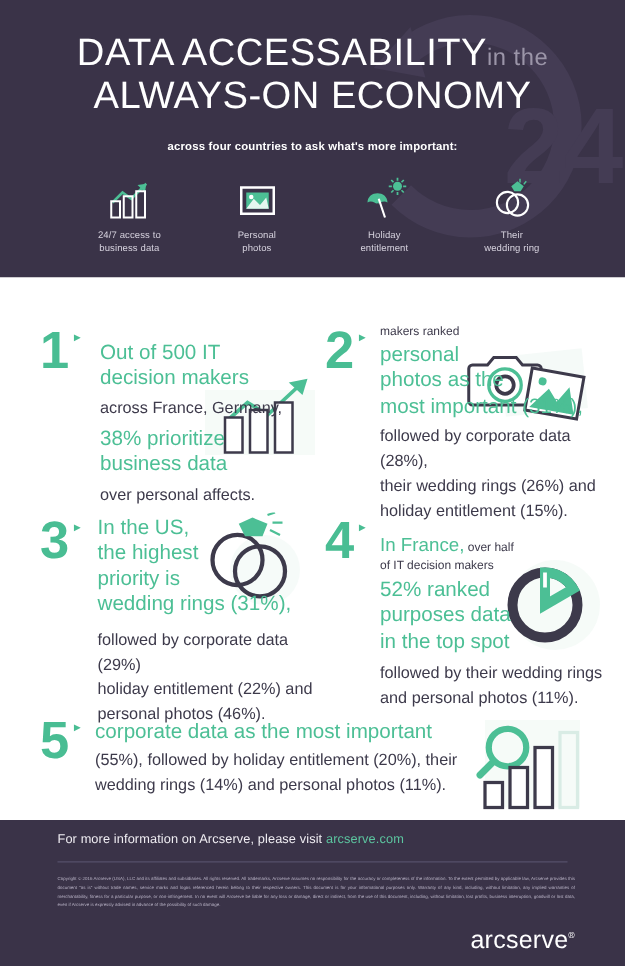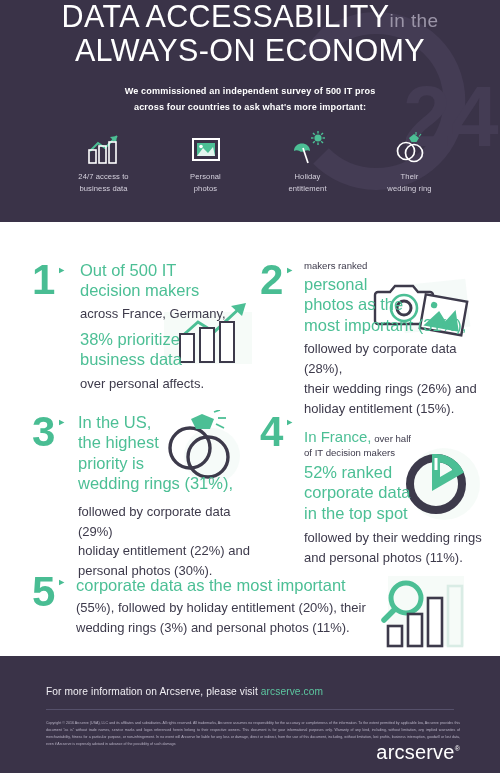--- a/index.html
+++ b/index.html
@@ -17,21 +17,21 @@
     width:500px; height:222px;
     background:#3a3348;
     overflow:hidden;
   }
   .watermark {
     position:absolute;
     right:-6px; top:6px;
     width:215px; height:215px;
     pointer-events:none;
   }
-  .hdr-inner { position:relative; z-index:2; }
+  .hdr-inner { position:relative; z-index:2; padding-top:26px; }
 
   .title-l1, .title-l2 {
     text-align:center;
     color:#ffffff;
     font-weight:400;
     letter-spacing:0.4px;
     line-height:1.06;
     white-space:nowrap;
   }
   .title-l1 { font-size:30.5px; }
@@ -101,21 +101,21 @@
 
   
   .footer {
     position:absolute;
     left:0; bottom:0;
     width:500px; height:117px;
     background:#3a3348;
     color:#ffffff;
   }
   .foot-top {
-    padding:30px 0 12px 46px;
+    padding:10px 0 12px 46px;
     font-size:10.2px;
     letter-spacing:0.1px;
     color:#f0eef3;
   }
   .foot-link { color:#5cc6a0; }
   .foot-rule { height:1px; background:#55506a; margin:0 46px; }
   .legal {
     padding:10px 40px 0 46px;
     font-size:3.55px;
     line-height:1.95;
@@ -144,21 +144,20 @@
     <text x="112" y="140" font-family="Liberation Sans, sans-serif" font-size="86" font-weight="bold" fill="#443c54">24</text>
   </svg>
 
   <div class="hdr-inner">
     <div class="title-l1">
       <span>DATA ACCESSABILITY</span><span class="title-light">in the</span>
     </div>
     <div class="title-l2">ALWAYS-ON ECONOMY</div>
 
     <div class="subtitle">
-      <div>We commissioned an independent survey of 500 IT pros</div>
       <div>across four countries to ask what's more important:</div>
     </div>
 
     <div class="icon-row">
 
       <div class="icon-cell">
         <div class="icon-art">
           <svg width="36" height="32" viewBox="0 0 36 32">
             <polyline points="4,18 12,10 19,15 31,3" fill="none" stroke="#4cbf95" stroke-width="2"></polyline>
             <polygon points="31,3 24,4 30,10" fill="#4cbf95"></polygon>
@@ -243,21 +242,21 @@
 
       <svg class="art" style="left:130px; top:42px;" width="100" height="66" viewBox="0 0 100 66">
         <rect x="6" y="12" width="88" height="52" fill="#eef7f3" opacity="0.55"></rect>
         <polyline points="22,38 40,22 56,32 84,6" fill="none" stroke="#4cbf95" stroke-width="3"></polyline>
         <polygon points="88,3 73,6 84,16" fill="#4cbf95"></polygon>
         <rect x="22" y="34" width="14" height="28" fill="#ffffff" stroke="#3d3a4b" stroke-width="2"></rect>
         <rect x="42" y="28" width="14" height="34" fill="#ffffff" stroke="#3d3a4b" stroke-width="2"></rect>
         <rect x="62" y="22" width="14" height="40" fill="#ffffff" stroke="#3d3a4b" stroke-width="2"></rect>
       </svg>
 
-      <div class="txt" style="left:52px; top:2px; width:180px;">
+      <div class="txt" style="left:52px; top:14px; width:180px;">
         <div class="green-lg">
           <div>Out of 500 IT</div>
           <div>decision makers</div>
         </div>
         <div class="dark-sm" style="margin-top:3px;">
           <div>across France, Germany,</div>
         </div>
         <div class="green-lg" style="margin-top:5px;">
           <div>38% prioritize</div>
           <div>business data</div>
@@ -320,21 +319,21 @@
       <div class="txt" style="left:50px; top:2px; width:190px;">
         <div class="green-lg">
           <div>In the US,</div>
           <div>the highest</div>
           <div>priority is</div>
           <div>wedding rings (31%),</div>
         </div>
         <div class="dark-sm" style="margin-top:8px;">
           <div>followed by corporate data (29%)</div>
           <div>holiday entitlement (22%) and</div>
-          <div>personal photos (30%).</div>
+          <div>personal photos (46%).</div>
         </div>
       </div>
     </div>
 
     <div class="cell" style="left:256px; top:170px; width:240px; height:155px;">
       <div class="numrow" style="left:4px; top:4px;">
         <span class="bignum">4</span>
         <span class="tri">►</span>
       </div>
 
@@ -345,21 +344,21 @@
         <path d="M44 18 L44 30" stroke="#ffffff" stroke-width="3"></path>
       </svg>
 
       <div class="txt" style="left:48px; top:18px; width:195px;">
         <div>
           <span class="green-md">In France,</span><span class="dark-inline"> over half</span>
         </div>
         <div class="dark-inline">of IT decision makers</div>
         <div class="green-lg" style="margin-top:4px;">
           <div>52% ranked</div>
-          <div>corporate data</div>
+          <div>purposes data</div>
           <div>in the top spot</div>
         </div>
         <div class="dark-sm" style="margin-top:5px;">
           <div>followed by their wedding rings</div>
           <div>and personal photos (11%).</div>
         </div>
       </div>
     </div>
 
     <div class="cell" style="left:28px; top:330px; width:460px; height:90px;">
@@ -375,21 +374,21 @@
         <rect x="24" y="54" width="14" height="20" fill="#ffffff" stroke="#3d3a4b" stroke-width="2.6"></rect>
         <rect x="44" y="42" width="14" height="32" fill="#ffffff" stroke="#3d3a4b" stroke-width="2.6"></rect>
         <rect x="64" y="26" width="14" height="48" fill="#ffffff" stroke="#3d3a4b" stroke-width="2.6"></rect>
         <rect x="84" y="14" width="14" height="60" fill="none" stroke="#d9ece5" stroke-width="2.6"></rect>
       </svg>
 
       <div class="txt" style="left:48px; top:3px; width:300px;">
         <div class="green-lg" style="margin-top:2px;">corporate data as the most important</div>
         <div class="dark-sm" style="margin-top:3px;">
           <div>(55%), followed by holiday entitlement (20%), their</div>
-          <div>wedding rings (3%) and personal photos (11%).</div>
+          <div>wedding rings (14%) and personal photos (11%).</div>
         </div>
       </div>
     </div>
 
   </div>
 </div>
 
 <div class="footer">
   <div class="foot-top">
     <span>For more information on Arcserve, please visit </span><span class="foot-link">arcserve.com</span>

